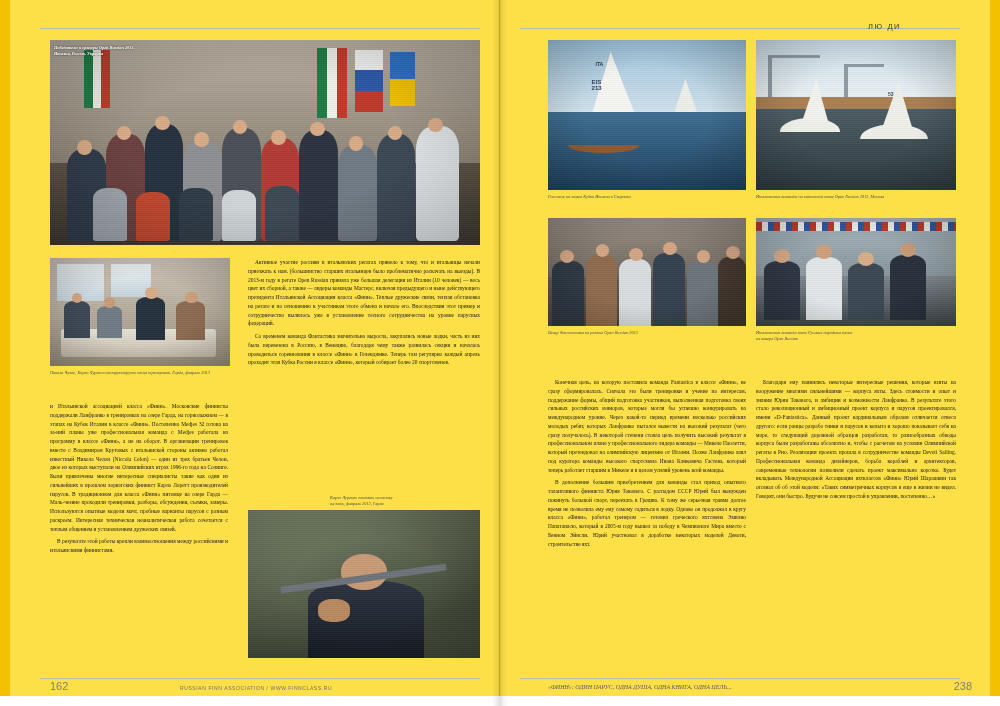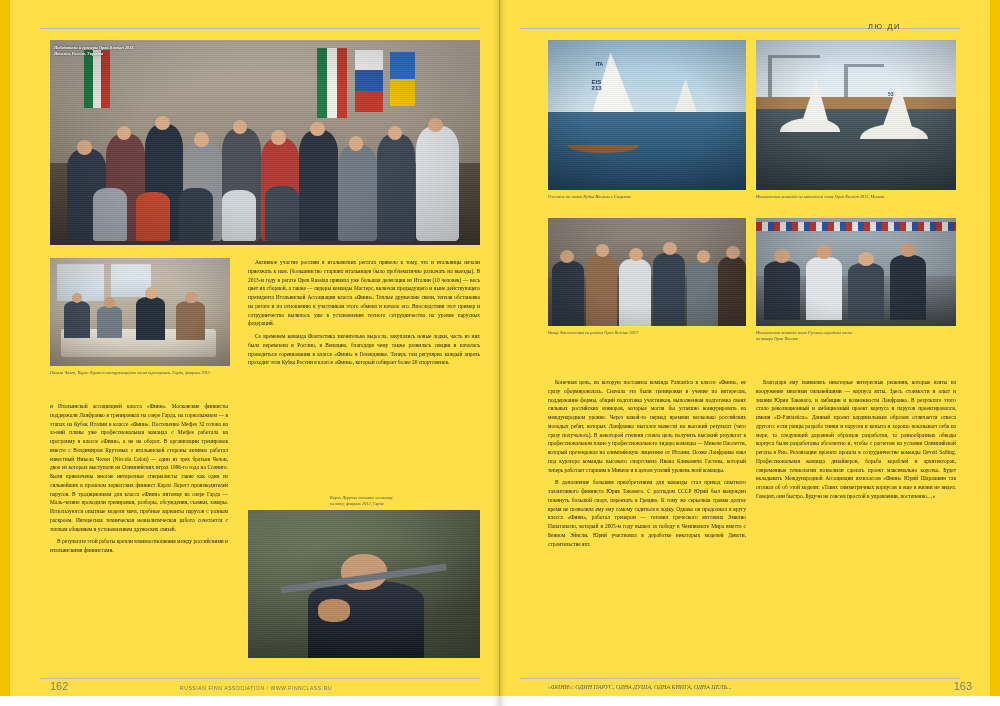--- a/index.html
+++ b/index.html
@@ -375,18 +375,18 @@
     <div class="col" style="left:48px; top:378px; width:198px; height:280px;">
       <p>Конечная цель, на которую поставила команда Fantastica в классе «Финн», не сразу сформировалась. Сначала это были тренировки и учение по интересам, поддержание формы, общий подготовка участников, выполненная подготовка своих сильных российских юниоров, которые могли бы успешно конкурировать на международном уровне. Через какой-то период времени несколько российских молодых ребят, которых Ланфранко пытался вывести на высокий результат (чего сразу получалось). В некоторой степени стояла цель получить высокий результат в профессиональном плане у профессионального лидера команды — Микеле Паолетти, который претендовал на олимпийскую лицензию от Италии. Позже Ланфранко взял под куратора команды высокого спортсмена Ивана Кликовича Гастева, который теперь работает старшим в Микеле и в целом усилий уровень всей команды.</p>
       <p>В дополнение большим приобретением для команды стал приход опытного талантливого финниста Юрия Токового. С распадом СССР Юрий был вынужден покинуть большой спорт, переехать в Грецию. К тому же серьезная травма долгое время не позволила ему ему самому садиться в лодку. Однако он продолжал в кругу класса «Финн», работал тренером — готовил греческого яхтсмена Эмилио Папатанасю, который в 2005-м году вышел за победу в Чемпионате Мира вместе с Бенном Эйнсли. Юрий участвовал в доработке некоторых моделей Девоти, строительстве яхт.</p>
     </div>
 
     <div class="col" style="left:256px; top:378px; width:200px; height:280px;">
       <p>Благодаря ему появились некоторые интересные решения, которые взяты на вооружение многими сильнейшими — корпуса яхты. Здесь стоимости и опыт и знания Юрия Токового, и амбиции и возможности Ланфранко. В результате этого стало революционный и амбициозный проект корпуса и парусов проектировался, имени «D-Fantastica». Данный проект кардинальным образом отличается отвеса другого: если ранцы разрабо тники и парусов и копыта и хорошо показывает себя на море, то следующий дорожной образцов разработан, то разнообразных обводы корпуса были разработаны абсолютно и, чтобы с расчетом на условия Олимпийской регаты в Рио. Реализации проекта прошла в сотрудничестве команды Devoti Sailing. Профессиональная команда дизайнеров, борьба кораблей и архитекторов, современные технологии позволили сделать проект максимально коротко. Будет вкладывать Международной Ассоциации яхтклассов «Финн» Юрий Шарашкин так отозвал об об этой модели: «Таких симметричных корпусов я еще в жизни не видел. Говорят, они быстро. Будучи не совсем простой в управлении, постепенно…»</p>
     </div>
 
     <div class="foot-rule" style="left:20px; top:678px; width:440px;"></div>
-    <div class="folio" style="right:28px; top:680px;">163</div>
+    <div class="folio" style="right:28px; top:680px;">238</div>
     <div class="foot-text italic" style="left:48px; top:684px;">«ФИНН»: ОДИН ПАРУС, ОДНА ДУША, ОДНА КНИГА, ОДНА ЦЕЛЬ...</div>
   </div>
 
   <div class="gutter"></div>
 </div>
 
 </body></html>

